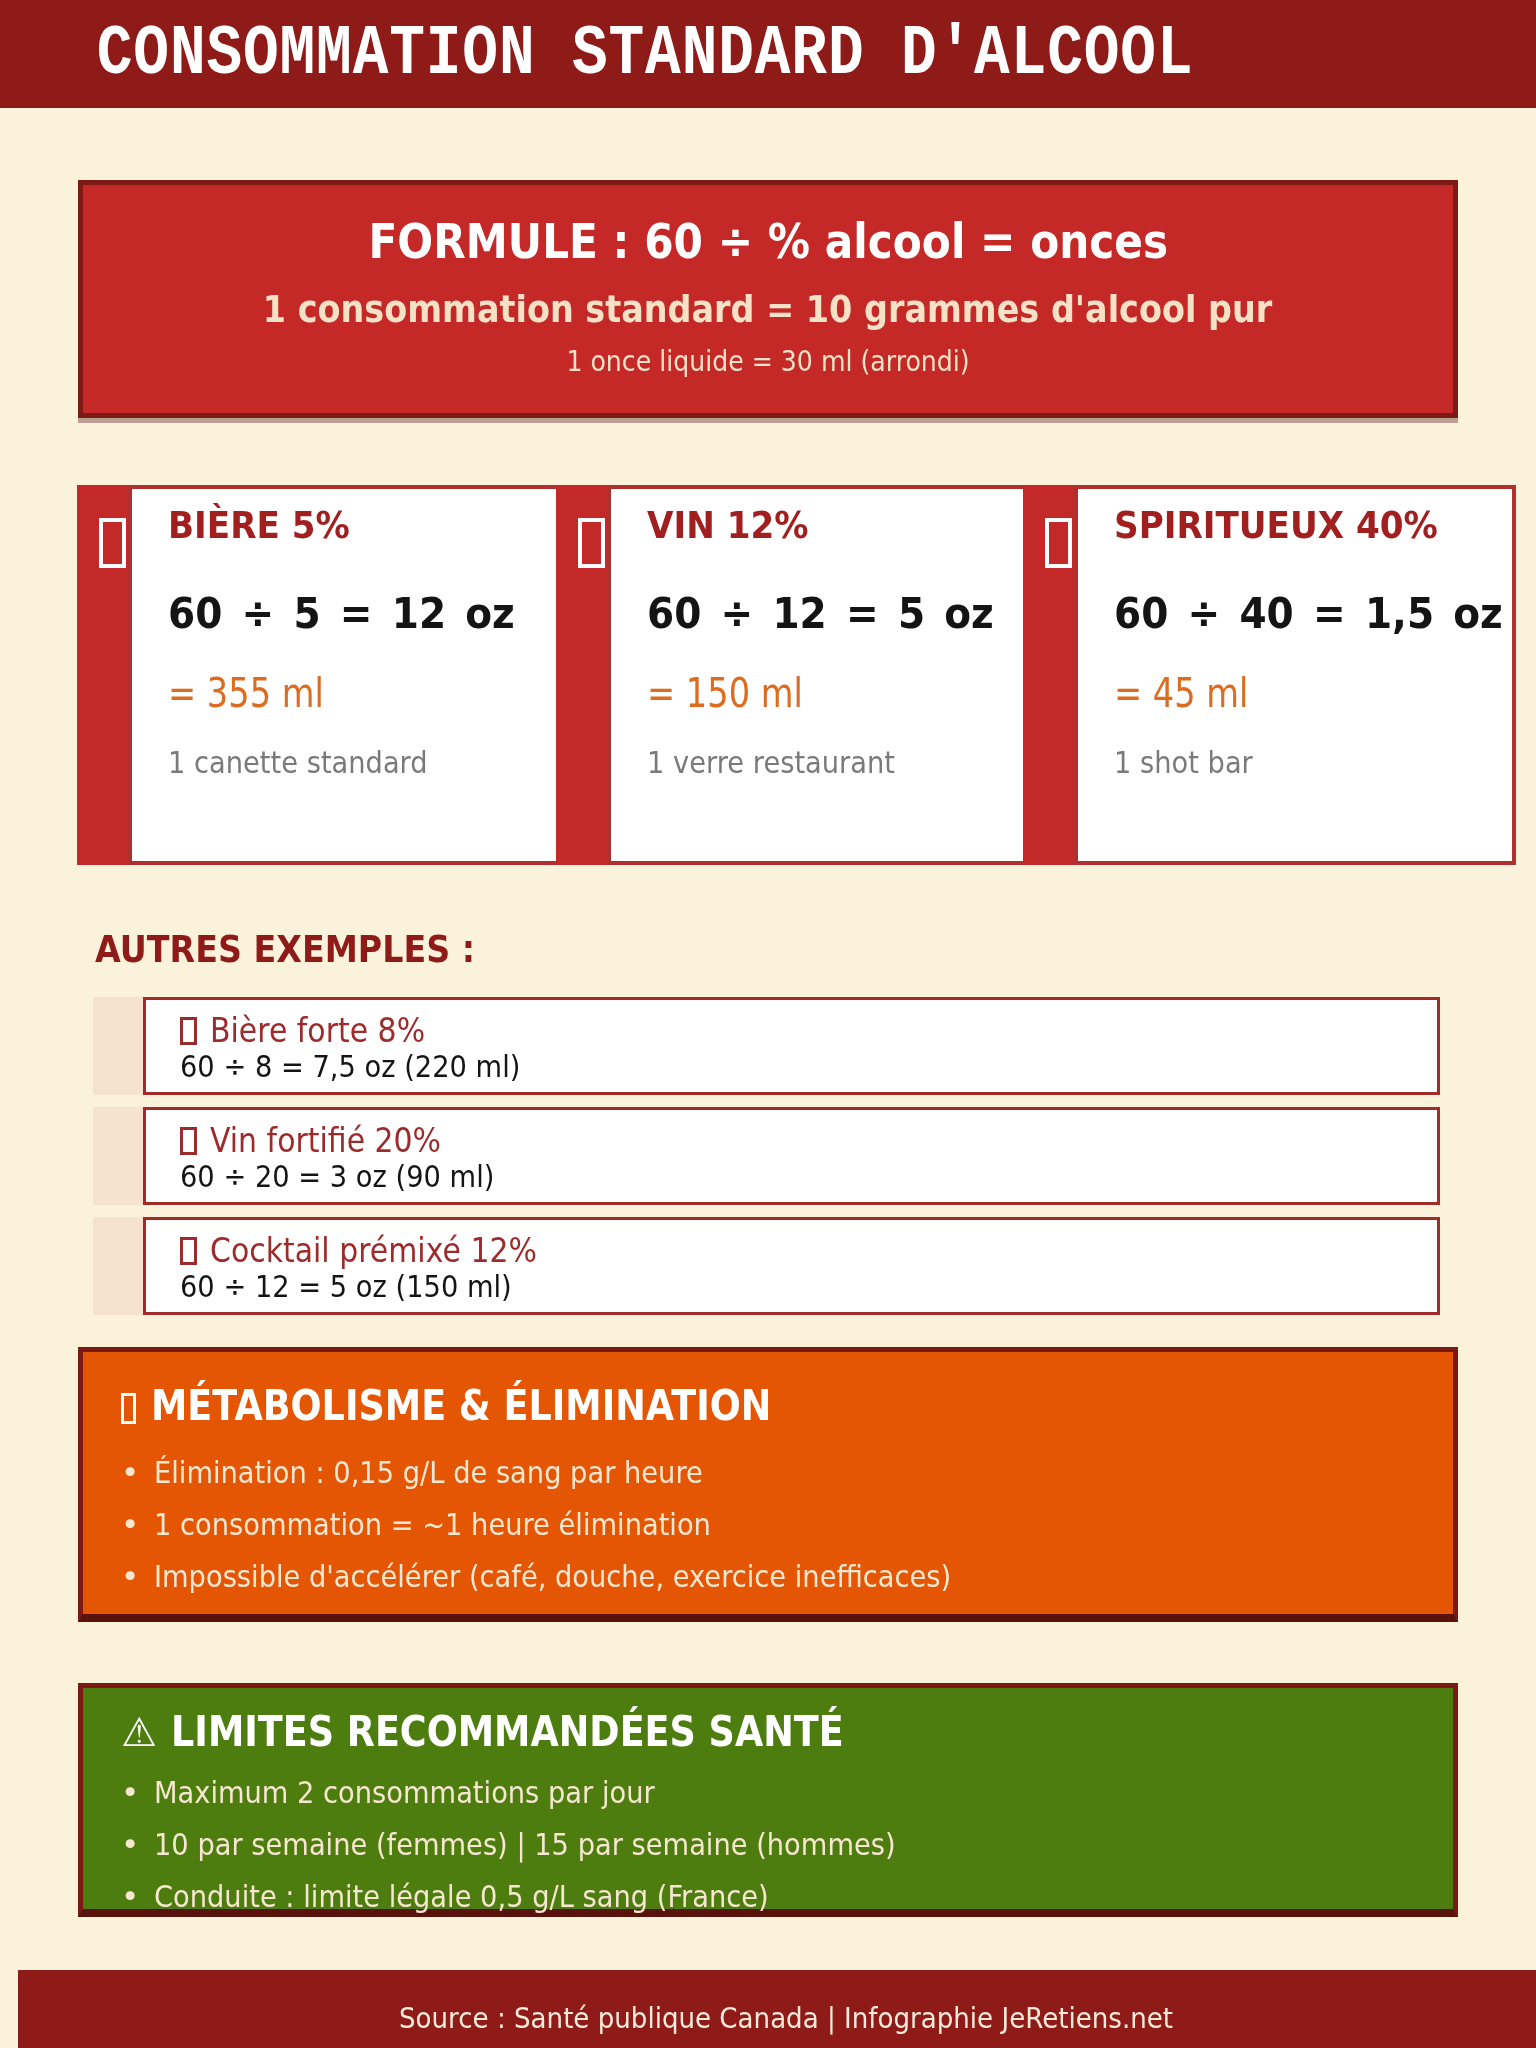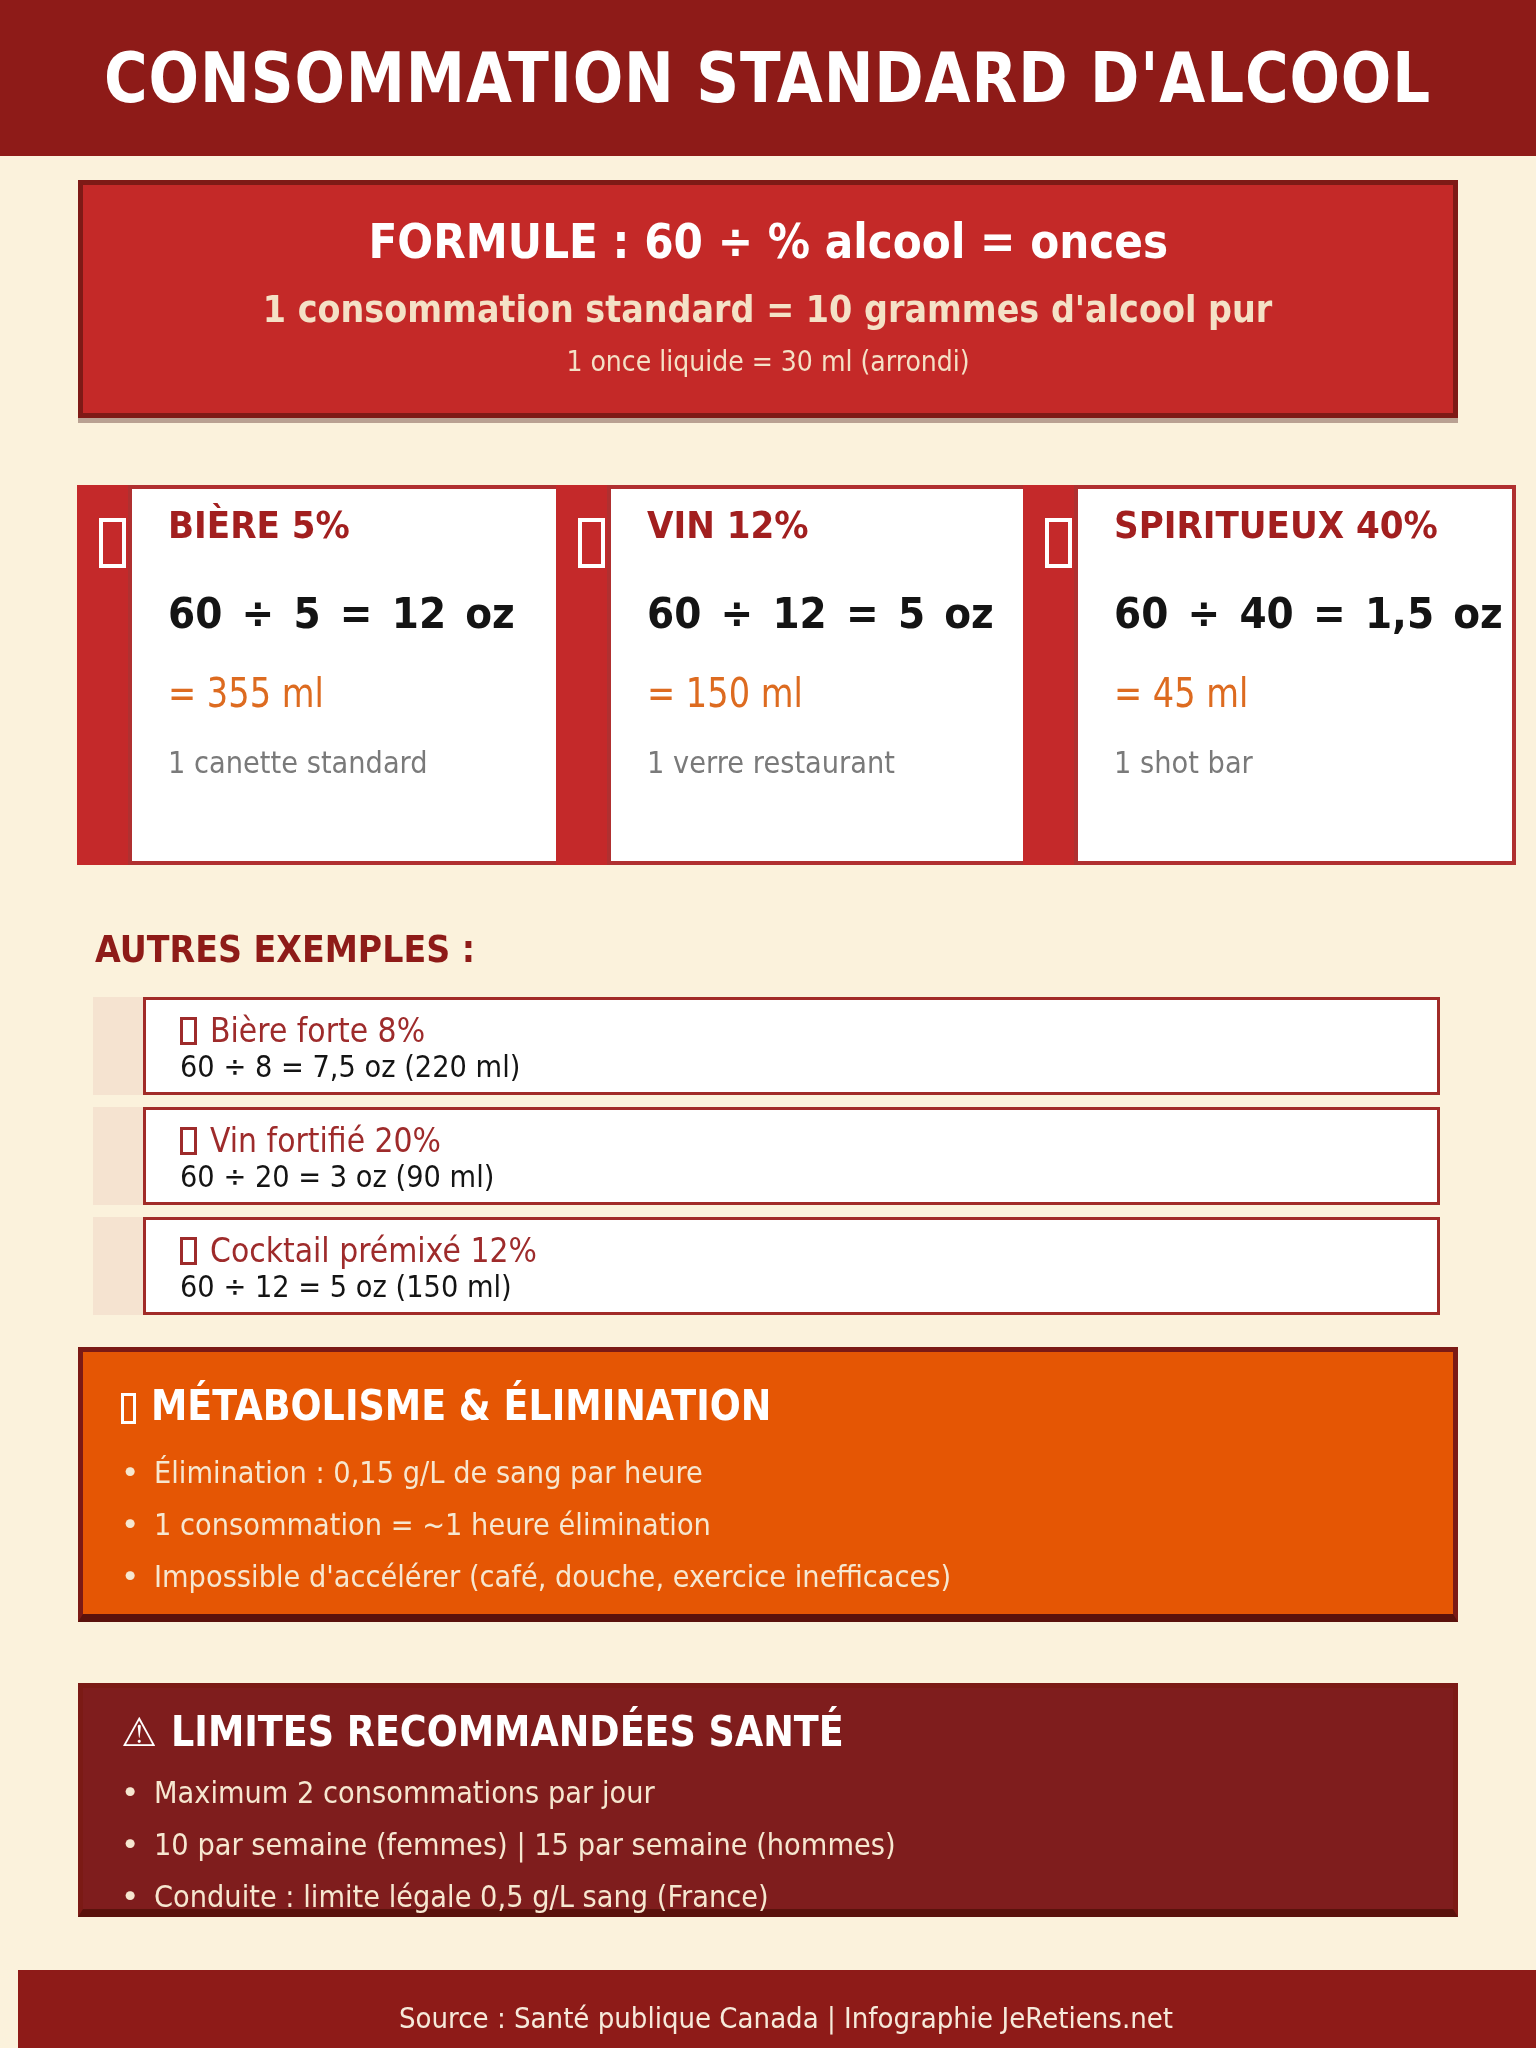--- a/index.html
+++ b/index.html
@@ -12,22 +12,22 @@
   .cxc{display:inline-block;transform:scaleX(.85);transform-origin:50% 50%;white-space:nowrap;}
   .cx88c{display:inline-block;transform:scaleX(.88);transform-origin:50% 50%;white-space:nowrap;}
   .cx90c{display:inline-block;transform:scaleX(.90);transform-origin:50% 50%;white-space:nowrap;}
   .cx82l{display:inline-block;transform:scaleX(.82);transform-origin:0 50%;white-space:nowrap;}
   .cx87l{display:inline-block;transform:scaleX(.87);transform-origin:0 50%;white-space:nowrap;}
   .cx88l{display:inline-block;transform:scaleX(.88);transform-origin:0 50%;white-space:nowrap;}
   .cx90l{display:inline-block;transform:scaleX(.90);transform-origin:0 50%;white-space:nowrap;}
   .cx93l{display:inline-block;transform:scaleX(.93);transform-origin:0 50%;white-space:nowrap;}
 
   
-  .header{position:absolute;left:0;top:0;width:100%;height:156px;background:#8E1B18;
-    display:flex;align-items:center;justify-content:center;}
+  .header{position:absolute;left:0;top:0;width:100%;height:108px;background:#8E1B18;
+    display:flex;align-items:center;justify-content:flex-start;font-family:Liberation Mono, monospace;}
   .header .t{color:#FFFFFF;font-size:70px;font-weight:bold;letter-spacing:1px;}
 
   
   .formula{position:absolute;left:78px;top:180px;width:1380px;height:238px;box-sizing:border-box;
     background:#C42928;border:5px solid #7E1A16;text-align:center;
     box-shadow:0 5px 0 rgba(62,12,9,.35);}
   .formula .l1{margin-top:28px;font-size:48px;font-weight:bold;color:#FFFFFF;line-height:56px;}
   .formula .l2{margin-top:18px;font-size:38px;font-weight:bold;color:#F4E1C6;line-height:44px;}
   .formula .l3{margin-top:14px;font-size:28px;color:#F4E1C6;line-height:34px;}
 
@@ -60,21 +60,21 @@
     padding:30px 0 0 38px;}
   .metab .bt{font-size:42px;font-weight:bold;color:#FFFFFF;line-height:48px;}
   .tofu-wsm{display:inline-block;width:15px;height:31px;box-sizing:border-box;
     border:3px solid #FFFFFF;margin-right:15px;vertical-align:-4px;}
   .bullets{margin-top:24px;}
   .bl{display:flex;align-items:baseline;height:52px;font-size:31px;color:#F6E7D0;}
   .bl .bdot{margin-right:15px;}
 
   
   .limits{position:absolute;left:78px;top:1683px;width:1380px;height:234px;box-sizing:border-box;
-    background:#7f1d1d;border:5px solid #7B1A15;border-bottom:8px solid #5A120C;
+    background:#4d7c0f;border:5px solid #7B1A15;border-bottom:8px solid #5A120C;
     padding:20px 0 0 38px;}
   .limits .bt{font-size:42px;font-weight:bold;color:#FFFFFF;line-height:48px;}
   .limits .warn{font-size:40px;color:#FFFFFF;margin-right:14px;font-weight:normal;}
   .limits .bullets{margin-top:18px;}
 
   
   .footer{position:absolute;left:0;top:1970px;width:100%;height:96px;background:#8E1B18;
     display:flex;align-items:center;justify-content:center;margin-left:18px;}
   .footer .t{font-size:29px;color:#F6EADB;}
 </style>

